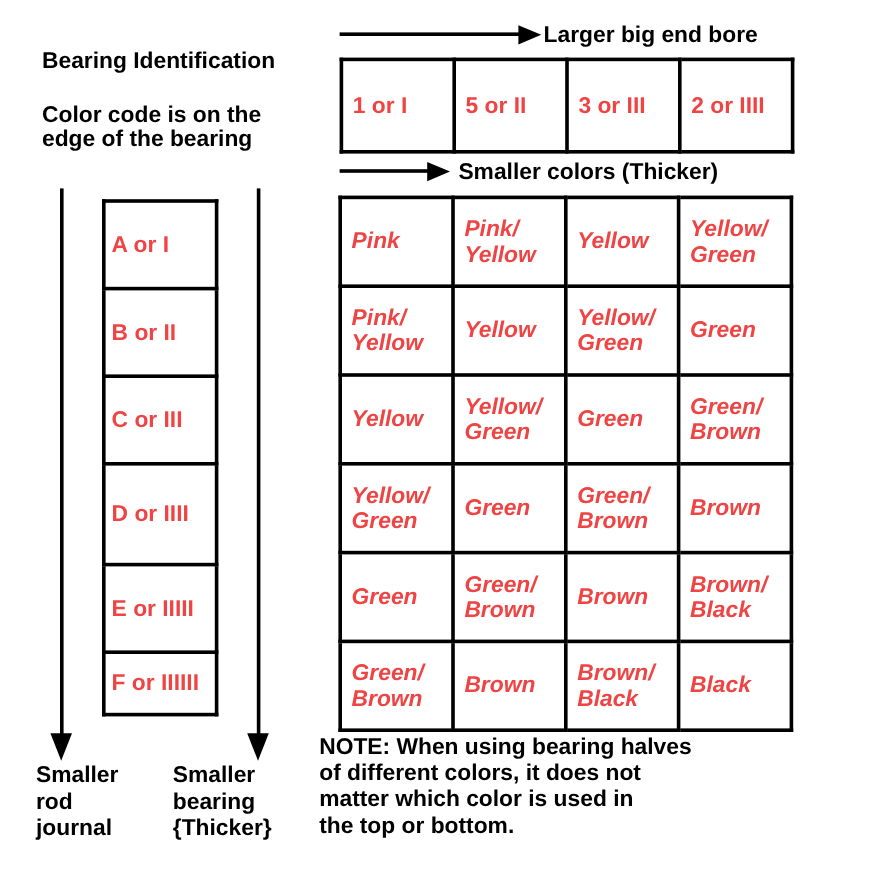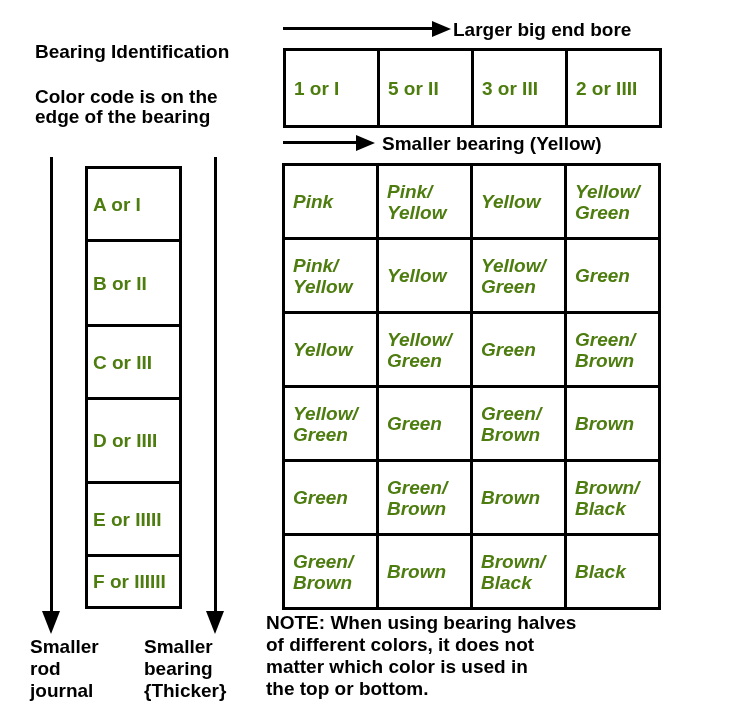--- a/index.html
+++ b/index.html
@@ -12,21 +12,21 @@
   .txt { font-size:19px; line-height:21px; white-space:pre-line; }
   .lh22 { line-height:22px; }
   
   .h-line { height:3px; background:#000; }
   .h-head { width:0; height:0; border-top:8px solid transparent; border-bottom:8px solid transparent; border-left:19px solid #000; }
   
   .v-line { width:3px; background:#000; }
   .v-head { width:0; height:0; border-left:9px solid transparent; border-right:9px solid transparent; border-top:23px solid #000; }
   table { border-collapse:collapse; position:absolute; table-layout:fixed; background:#fff; }
   td {
-    border:3px solid #000; font-size:19px; font-weight:bold; color:#4d7c0f;
+    border:3px solid #000; font-size:19px; font-weight:bold; color:#ef4444;
     vertical-align:middle; padding-left:8px; white-space:pre-line; line-height:21px;
   }
   .left-table td { padding-left:5px; }
 </style>
 </head>
 <body>
 
 <div class="abs txt" style="left:35px; top:41px;">Bearing Identification</div>
 <div class="abs txt" style="left:35px; top:87px; line-height:20px;">Color code is on the
 edge of the bearing</div>
@@ -45,33 +45,33 @@
     <td>3 or III</td>
     <td>2 or IIII</td>
   </tr>
 </tbody>
   </table>
 
 <div>
   <div class="abs h-line" style="left:283px; top:141px; width:74px;"></div>
   <div class="abs h-head" style="left:356px; top:135px;"></div>
 </div>
-<div class="abs txt" style="left:382px; top:133px;">Smaller bearing (Yellow)</div>
+<div class="abs txt" style="left:382px; top:133px;">Smaller colors (Thicker)</div>
 
 <div>
   <div class="abs v-line" style="left:50px; top:157px; height:455px;"></div>
   <div class="abs v-head" style="left:42px; top:611px;"></div>
 </div>
 
 <table class="left-table" style="left:85px; top:166px; width:97px;">
   <tbody>
       <tr style="height:73px;">
         <td>A or I</td>
       </tr>
-  <tr style="height:85px;">
+  <tr style="height:73px;">
         <td>B or II</td>
       </tr>
   <tr style="height:73px;">
         <td>C or III</td>
       </tr>
   <tr style="height:84px;">
         <td>D or IIII</td>
       </tr>
   <tr style="height:73px;">
         <td>E or IIIII</td>

